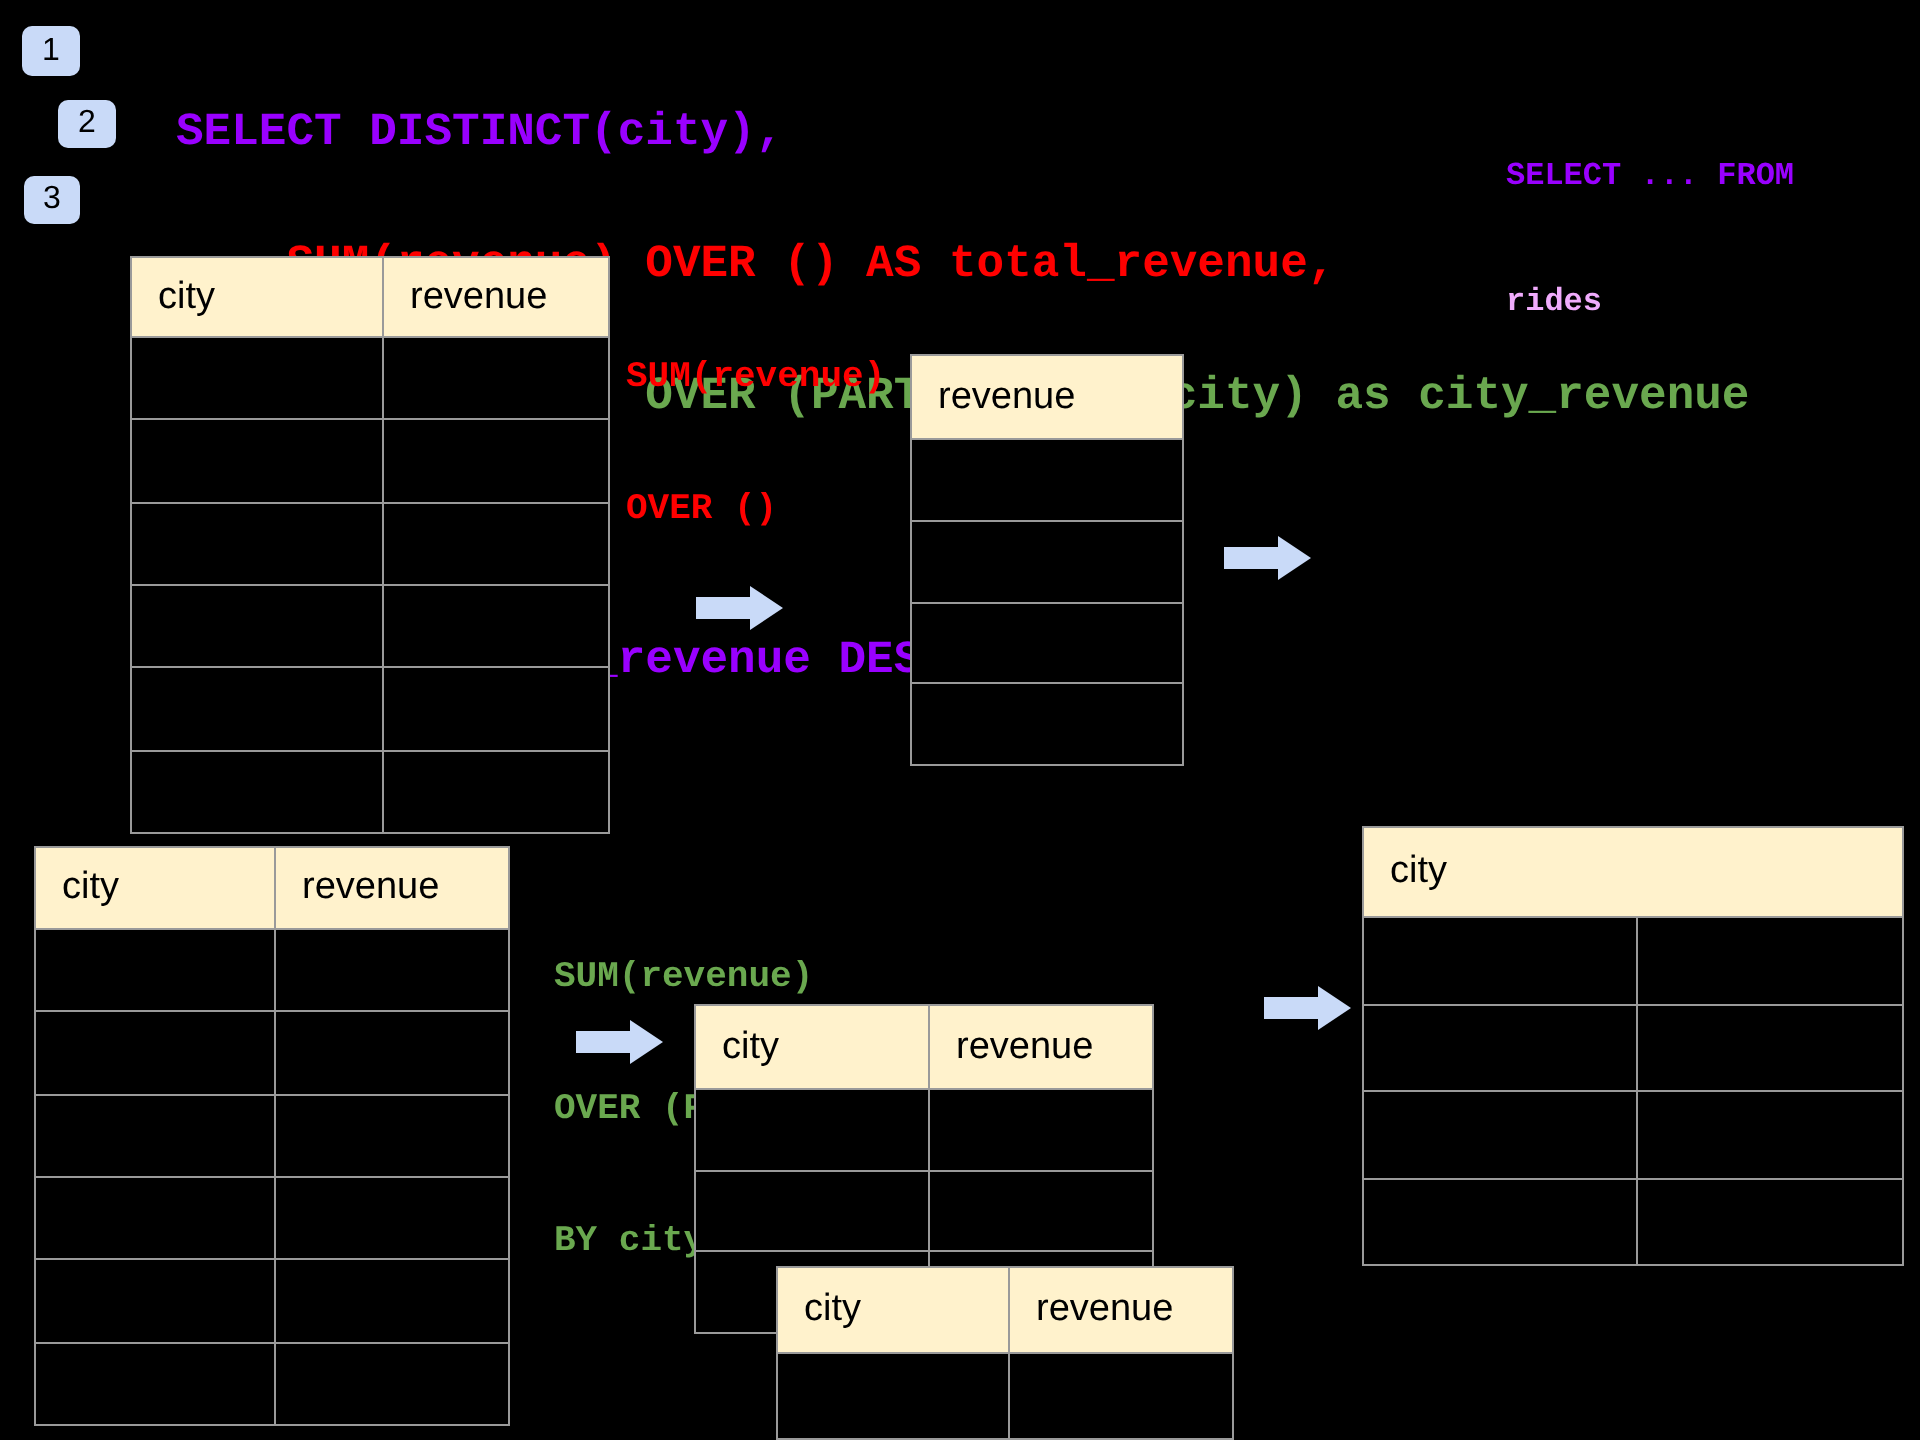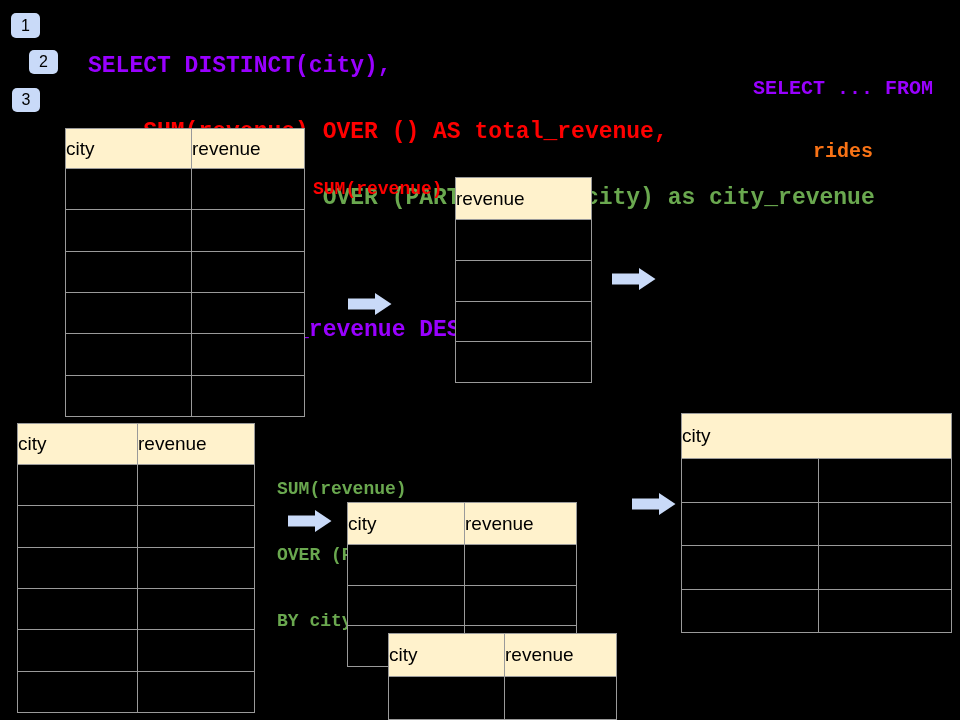--- a/index.html
+++ b/index.html
@@ -14,21 +14,21 @@
     position:relative;width:960px;height:720px;overflow:hidden;
     background:var(--background);
   }
   
   .code{
     position:absolute;
     font-family:"Liberation Mono","DejaVu Sans Mono",monospace;
     font-weight:bold;white-space:pre;
   }
   .code-main{left:88px;top:11px;font-size:23px;line-height:22px;}
-  .code-note{left:753px;top:36px;font-size:20px;line-height:21px;}
+  .code-note{left:753px;top:36px;font-size:16px;line-height:21px;}
   .code-ann{font-size:18px;line-height:22px;}
   .ann-total{left:313px;top:134px;}
   .ann-part{left:277px;top:434px;}
   
   .badge{
     position:absolute;background:var(--accent-blue);
     border-radius:5px;display:flex;align-items:center;justify-content:center;
     color:#000;font-size:16px;font-family:"Liberation Sans",sans-serif;
   }
   .badge1{left:11px;top:13px;width:29px;height:25px;}
@@ -38,21 +38,21 @@
   .tbl{
     position:absolute;background:var(--background);
     border:1px solid var(--table-border);
     display:flex;flex-direction:column;box-sizing:border-box;
   }
   .thead{
     display:flex;background:var(--table-header-bg);
     border-bottom:1px solid var(--table-border);flex:none;
   }
   .hcell{
-    display:flex;align-items:center;box-sizing:border-box;
+    display:flex;align-items:center;padding-left:13px;box-sizing:border-box;
     font-family:"Liberation Sans",sans-serif;font-size:19px;color:#000;flex:1;
   }
   .hcell + .hcell{border-left:1px solid var(--table-border);}
   .tbody{flex:1;display:flex;flex-direction:column;}
   .trow{flex:1;display:flex;}
   .trow + .trow{border-top:1px solid var(--table-border);}
   .tcell{flex:1;}
   .tcell + .tcell{border-left:1px solid var(--table-border);}
   .t1{left:65px;top:128px;width:240px;height:289px;}
   .t1 .thead{height:39px;}
@@ -92,25 +92,26 @@
   <div class="code code-main">
     <div style="color: rgb(153, 0, 255);">SELECT DISTINCT(city),</div>
     <div style="color: rgb(255, 0, 0);">    SUM(revenue) OVER () AS total_revenue,</div>
     <div style="color: rgb(106, 168, 79);">    SUM(revenue) OVER (PARTITION BY city) as city_revenue</div>
     <div style="color: rgb(153, 0, 255);">  FROM rides</div>
     <div style="color: rgb(153, 0, 255);">  ORDER by city_revenue DESC;</div>
   </div>
 
   <div class="code code-note">
     <div style="color: rgb(153, 0, 255);">SELECT ... FROM</div>
-    <div style="color: #f97316; text-align: center;">rides</div>
+    <div style="color: #f0abfc;">rides</div>
   </div>
 
   <div class="code code-ann ann-total">
     <div style="color: rgb(255, 0, 0);">SUM(revenue)</div>
+    <div style="color: rgb(255, 0, 0);">OVER ()</div>
   </div>
 
   <div class="code code-ann ann-part">
     <div style="color: rgb(106, 168, 79);">SUM(revenue)</div>
     <div style="color: rgb(106, 168, 79);">OVER (PARTITION</div>
     <div style="color: rgb(106, 168, 79);">BY city)</div>
   </div>
 
   <div class="tbl t1">
     <div class="thead">

